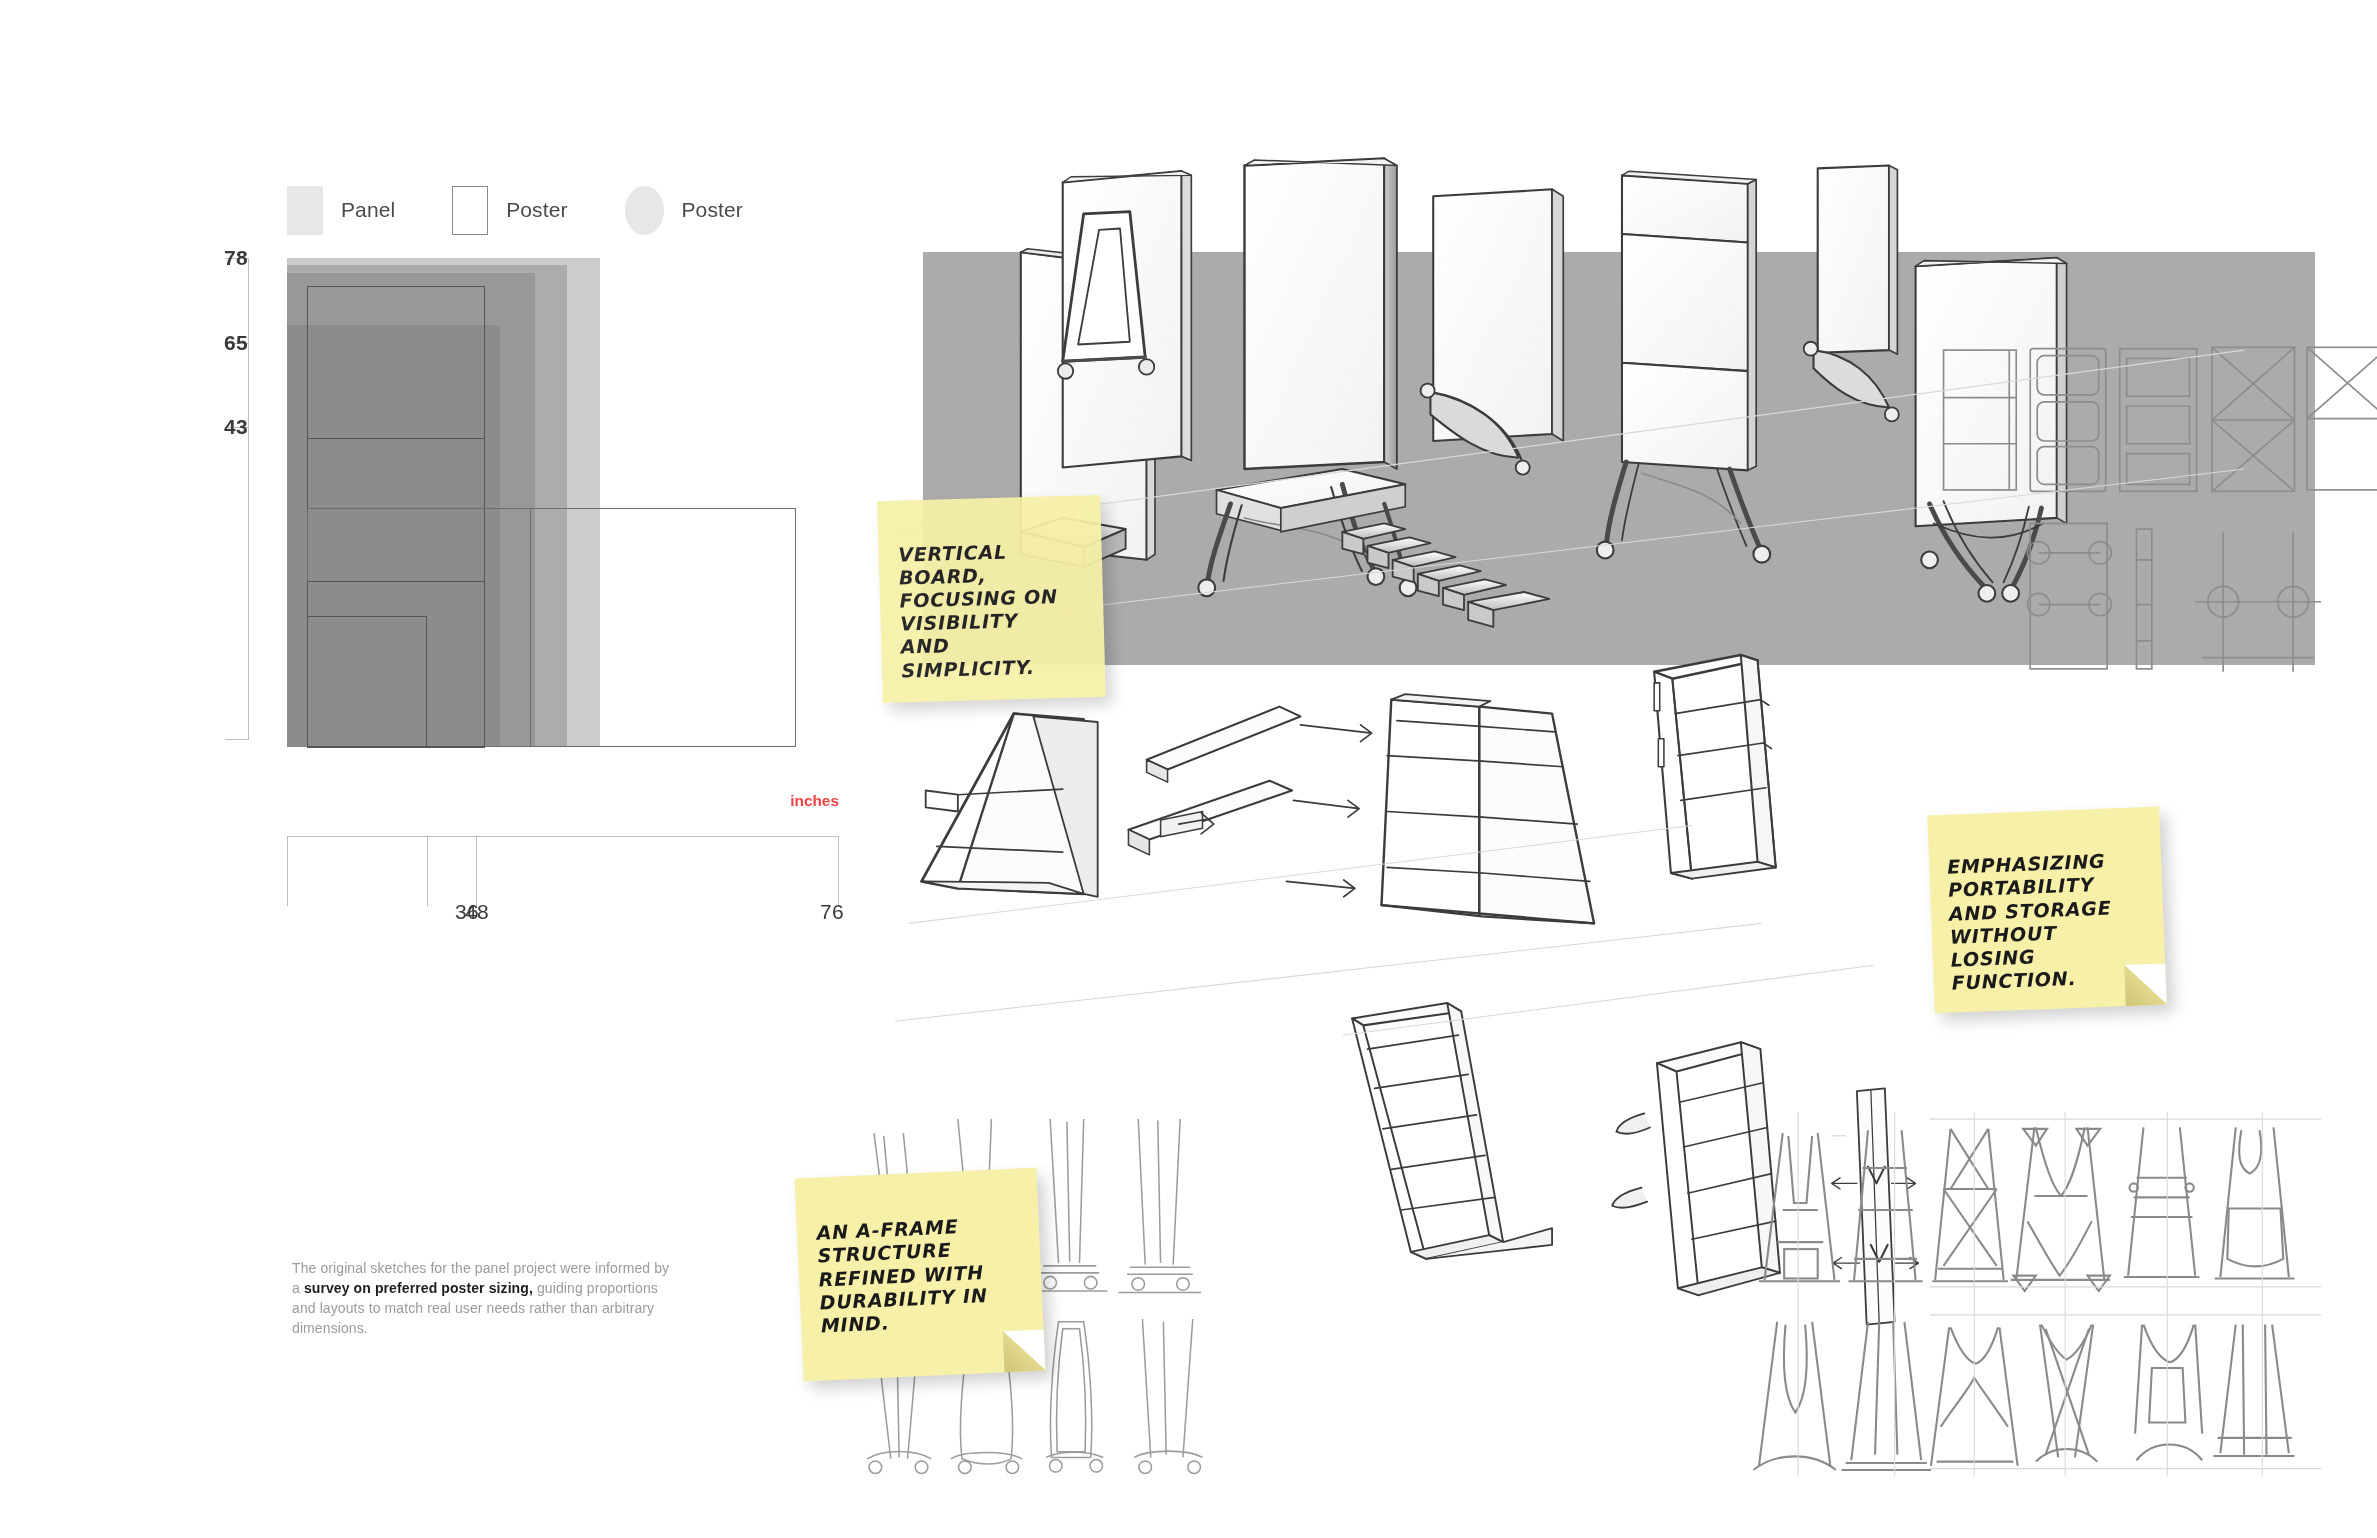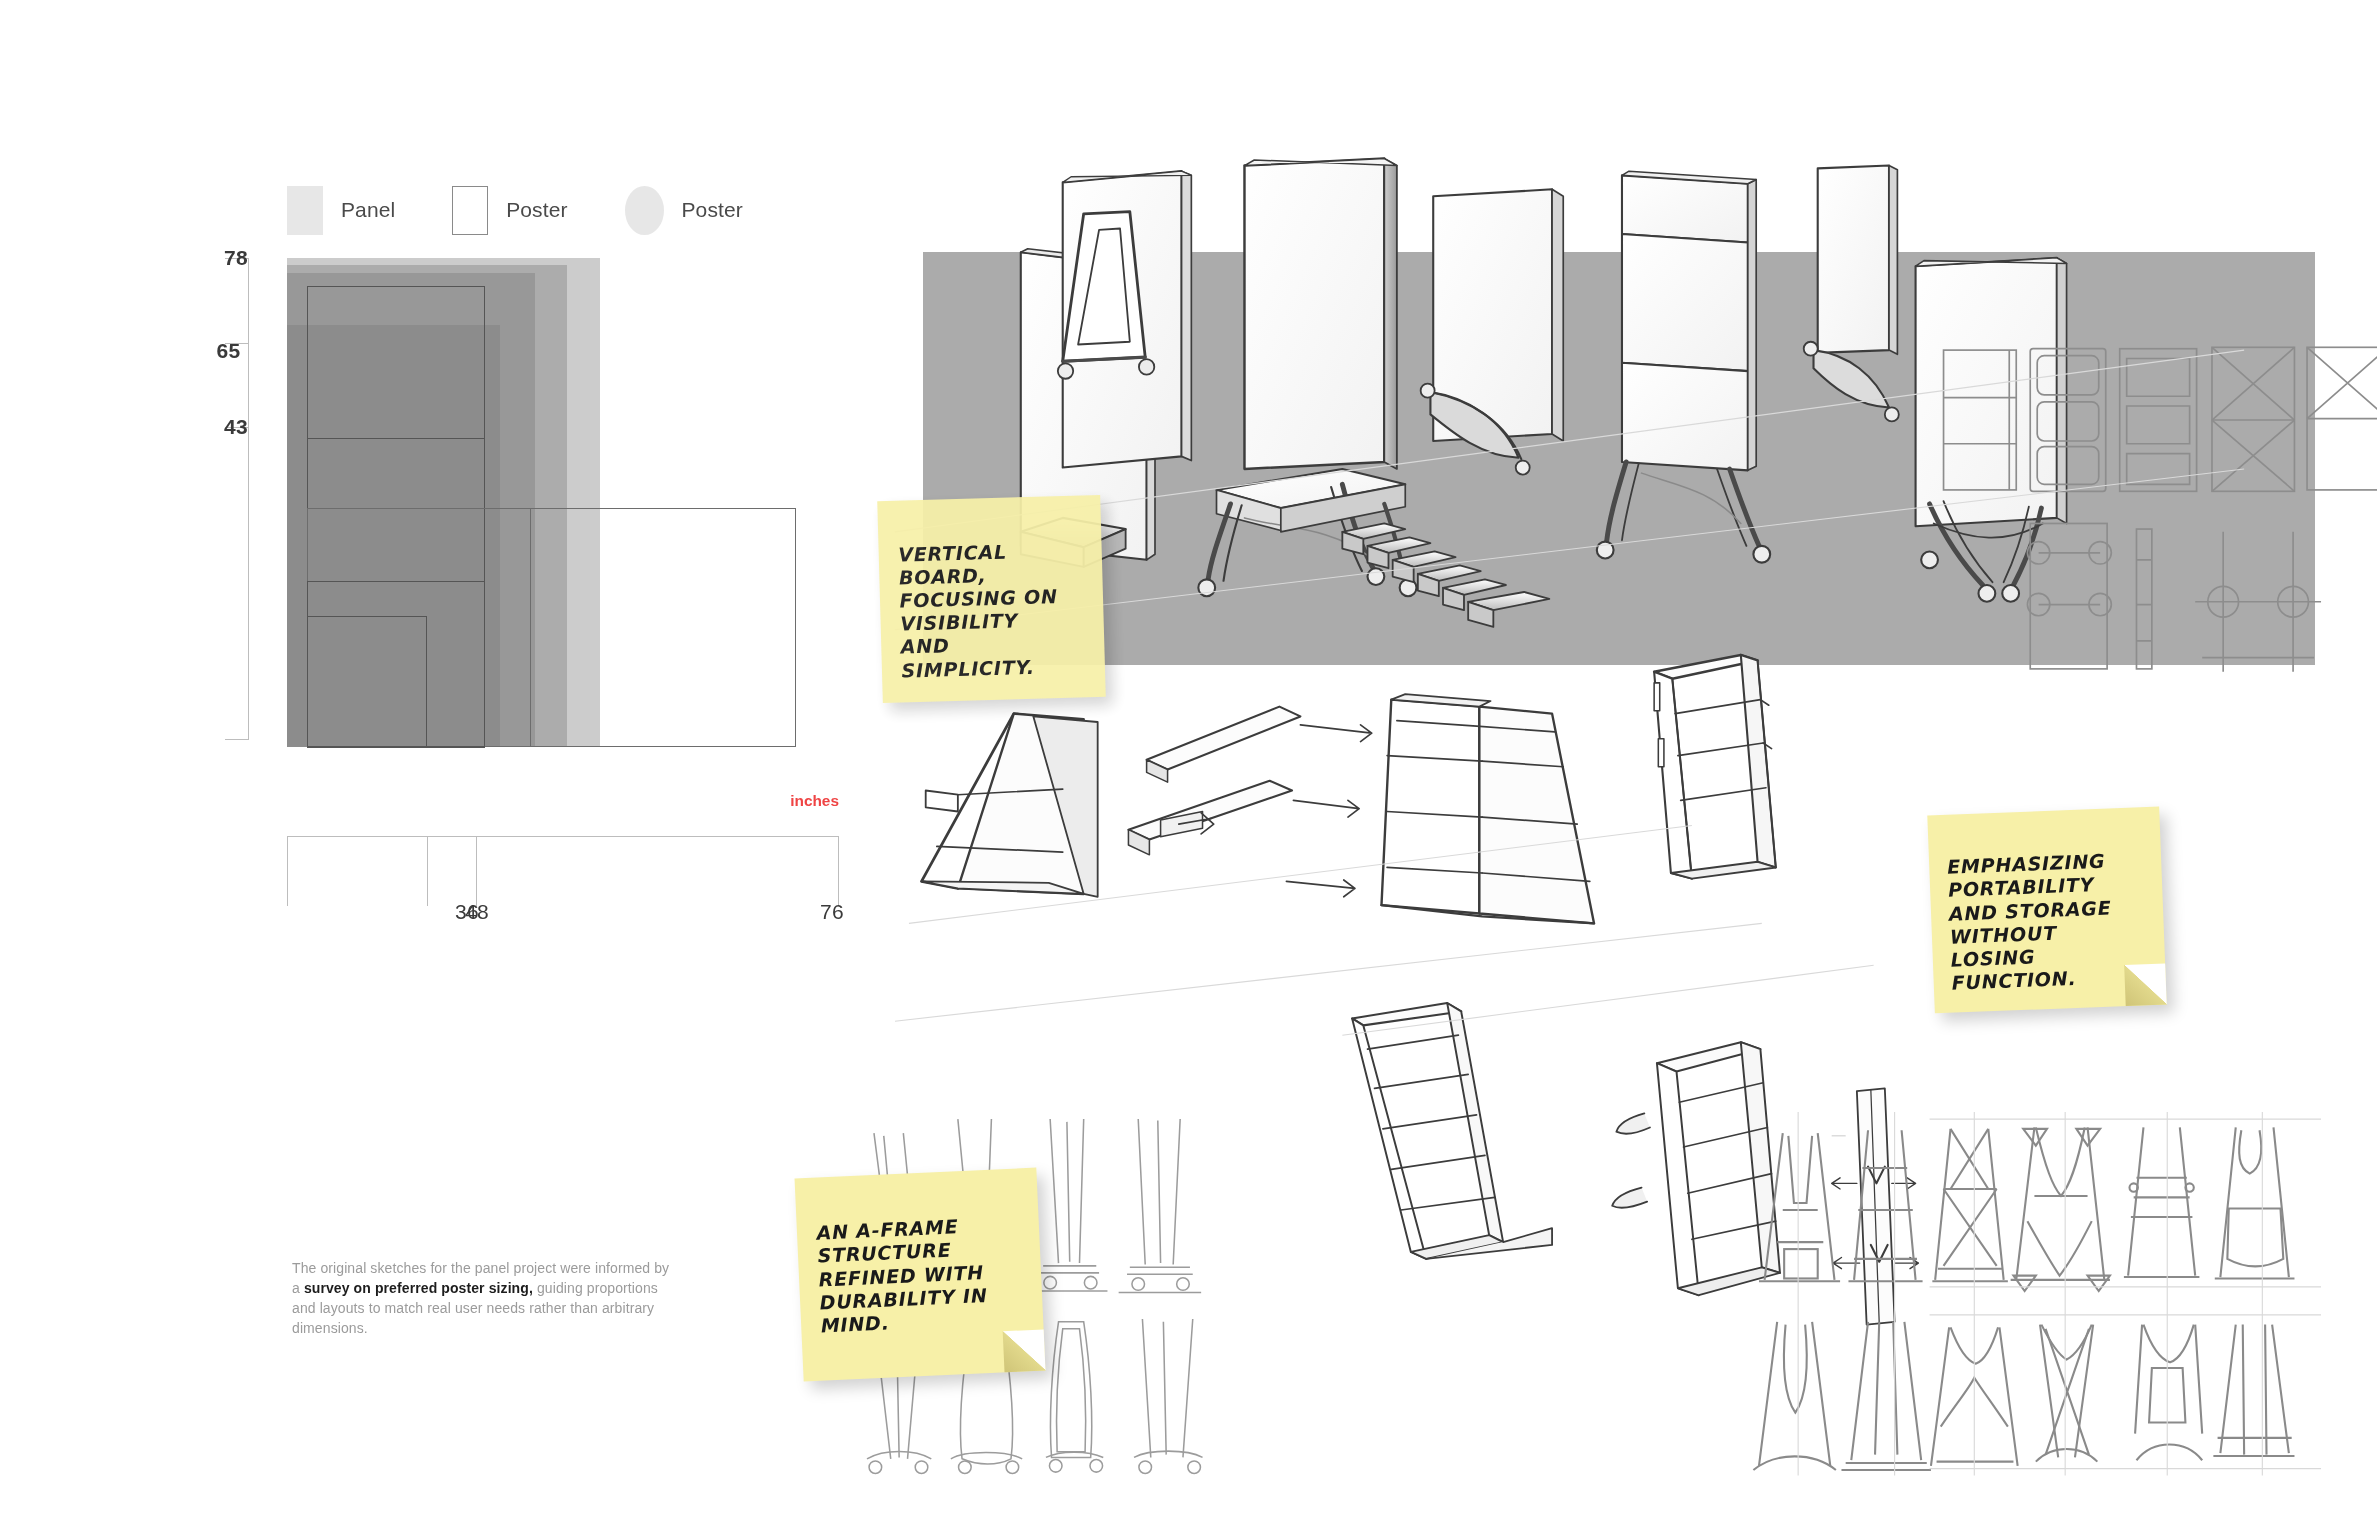--- a/index.html
+++ b/index.html
@@ -88,21 +88,21 @@
 
     <div class="plot">
 
       <div class="yaxis"></div>
       <div class="ytick-wrap" style="top:0;">
         <span class="ytick" style="top:0;"></span>
         <span class="ytick-lab" style="top:0;">78</span>
       </div>
       <div class="ytick-wrap" style="top:85px;">
         <span class="ytick" style="top:0;"></span>
-        <span class="ytick-lab" style="top:8px;text-align:center;">65</span>
+        <span class="ytick-lab" style="top:0;">65</span>
       </div>
       <div class="ytick-wrap" style="top:169px;">
         <span class="ytick" style="top:0;"></span>
         <span class="ytick-lab" style="top:0;">43</span>
       </div>
       <div class="ytick" style="top:481px;left:43px;"></div>
 
       <div class="rects">
 
         <div class="r panel-r" style="left:0;top:0;width:313px;height:489px;"></div>

